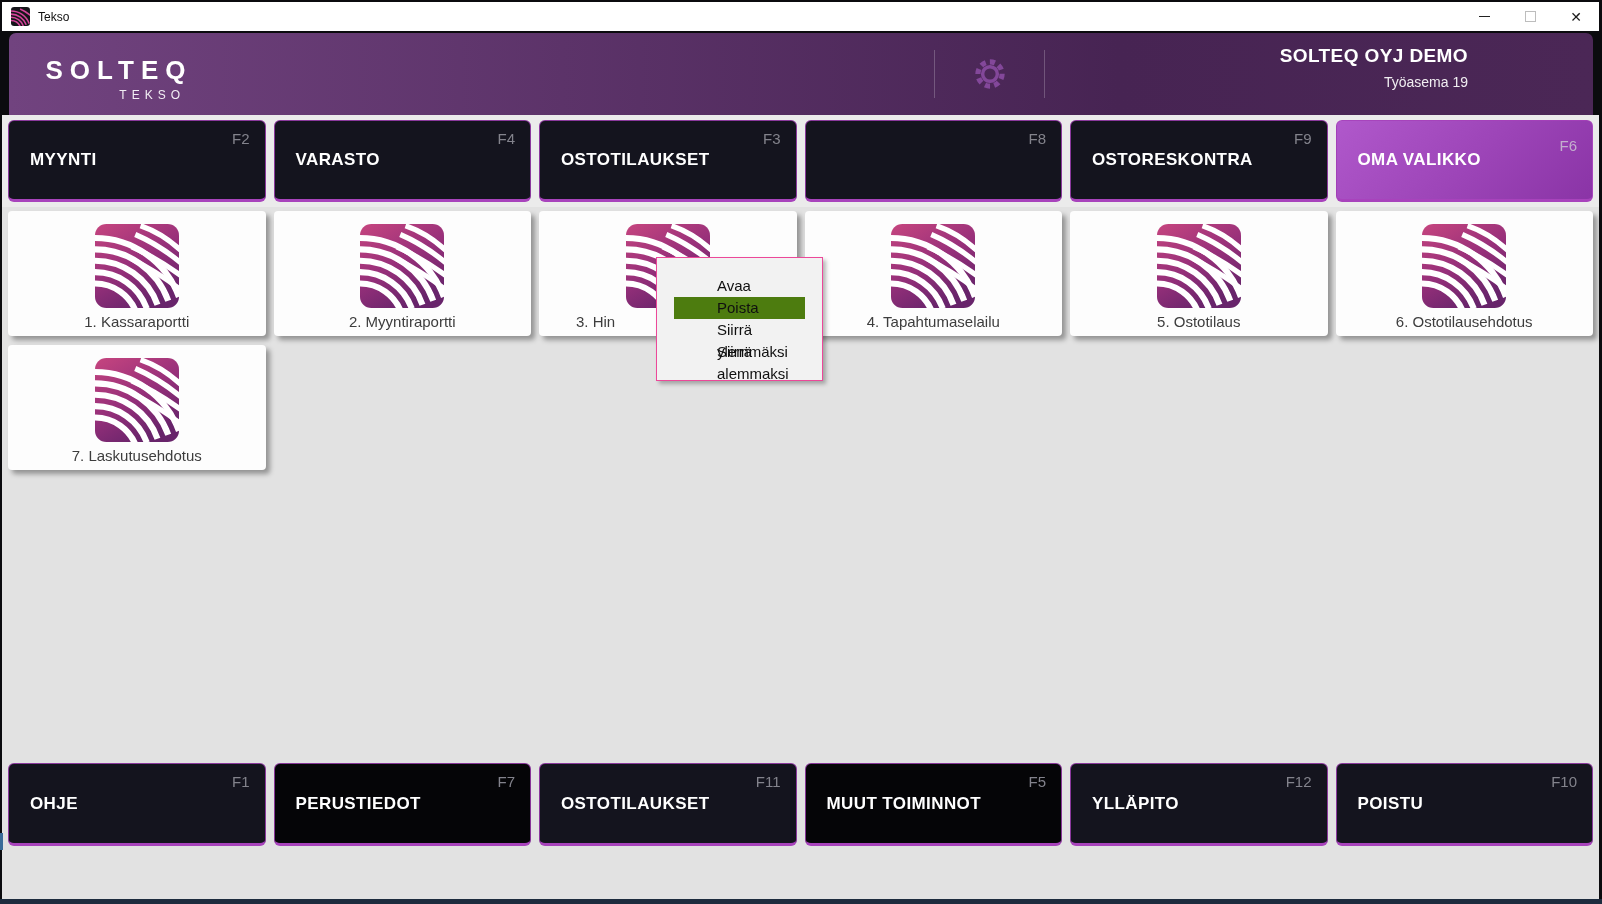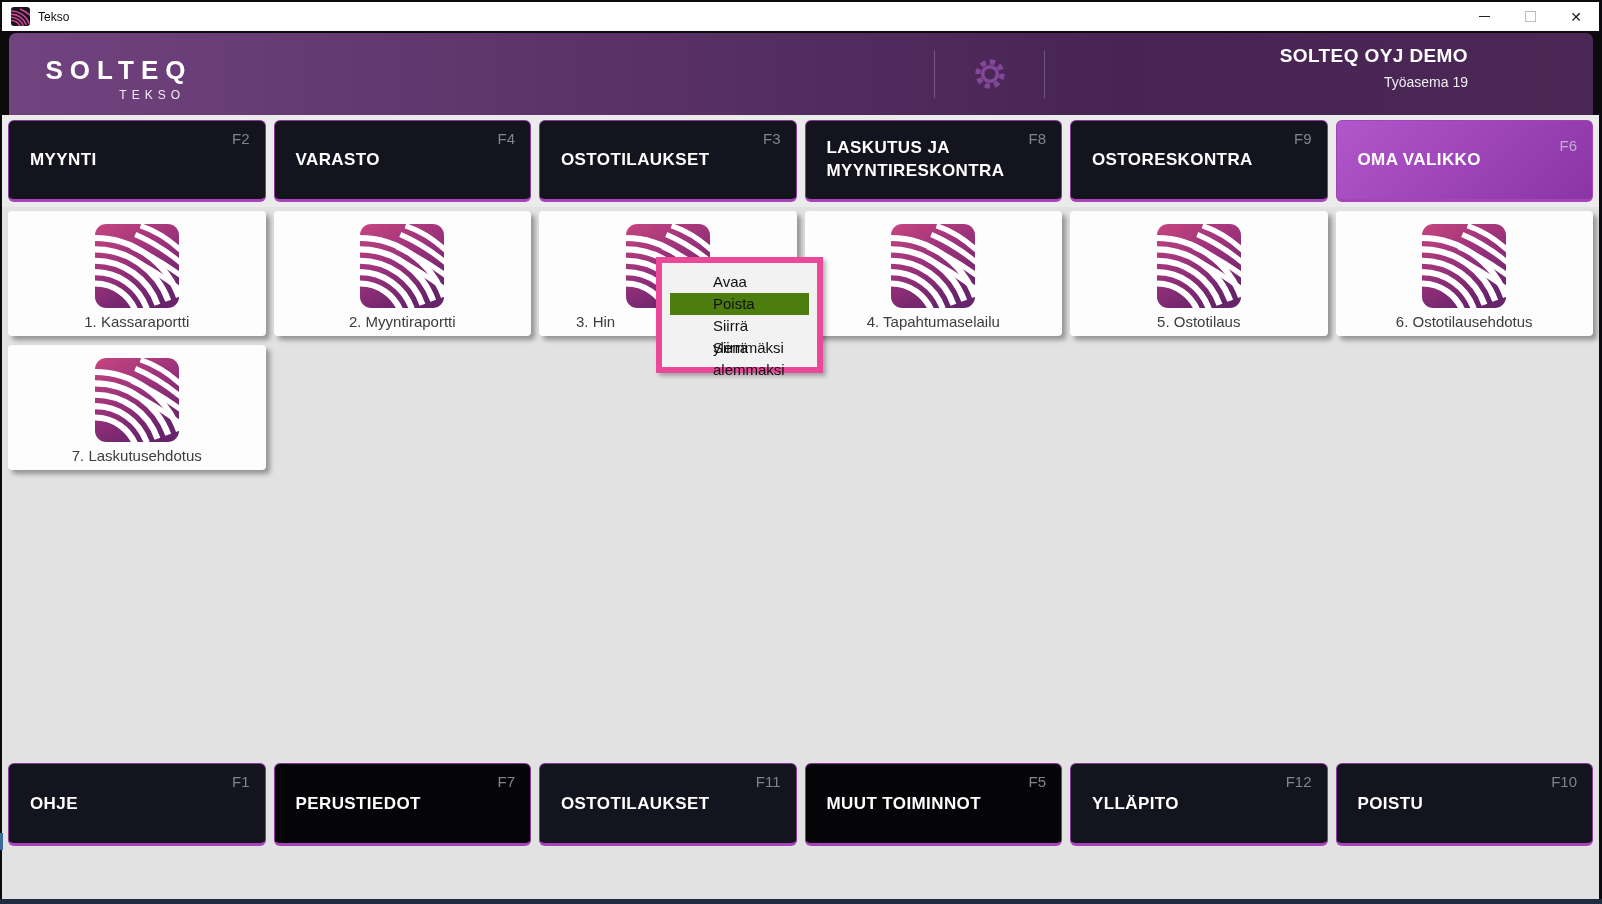--- a/index.html
+++ b/index.html
@@ -52,21 +52,21 @@
   #cards { position:absolute; left:8px; right:9px; top:211px; display:grid;
            grid-template-columns:repeat(6,1fr); grid-auto-rows:125px; column-gap:8px; row-gap:9px; }
   .card { background:#fdfdfd; border-radius:4px; box-shadow:4px 4px 5px rgba(0,0,0,.35);
           display:flex; flex-direction:column; align-items:center; cursor:pointer; }
   .card-icon { width:84px; height:84px; margin-top:13px; }
   .card-label { margin-top:5px; font-size:15px; color:#3d3d3d; }
   .card:nth-child(3) .card-label { align-self:flex-start; margin-left:37px; white-space:nowrap; }
 
   
   #context-menu { position:absolute; left:656px; top:257px; width:167px; z-index:60;
-                  background:#f2f2f2; border:6px solid #ec4899; padding:8px;
+                  background:#f2f2f2; border:1px solid #ec4899; padding:17px;
                   box-shadow:3px 3px 4px rgba(0,0,0,.28); }
   .menu-item { height:22px; line-height:22px; padding-left:43px; font-size:15px; color:#101010; cursor:pointer; }
   .menu-item.selected { background:#4d7c0f; }
 
   
   .bottom-band { position:absolute; left:0; right:0; bottom:0; height:5px; background:#1d2c3e; }
   .bg-sliver { position:absolute; left:0; top:833px; width:3px; height:17px; background:#3a6c99; }
 </style>
 </head>
 <body>
@@ -131,21 +131,20 @@
   </div>
       <div class="tile v-dark">
     <div class="tile-label">VARASTO</div>
     <div class="tile-fkey">F4</div>
   </div>
       <div class="tile v-dark">
     <div class="tile-label">OSTOTILAUKSET</div>
     <div class="tile-fkey">F3</div>
   </div>
       <div class="tile v-dark">
-    <div class="tile-label">LASKUTUS JA MYYNTIRESKONTRA</div>
     <div class="tile-fkey">F8</div>
   </div>
       <div class="tile v-dark">
     <div class="tile-label">OSTORESKONTRA</div>
     <div class="tile-fkey">F9</div>
   </div>
       <div class="tile v-active">
     <div class="tile-label">OMA VALIKKO</div>
     <div class="tile-fkey">F6</div>
   </div>

